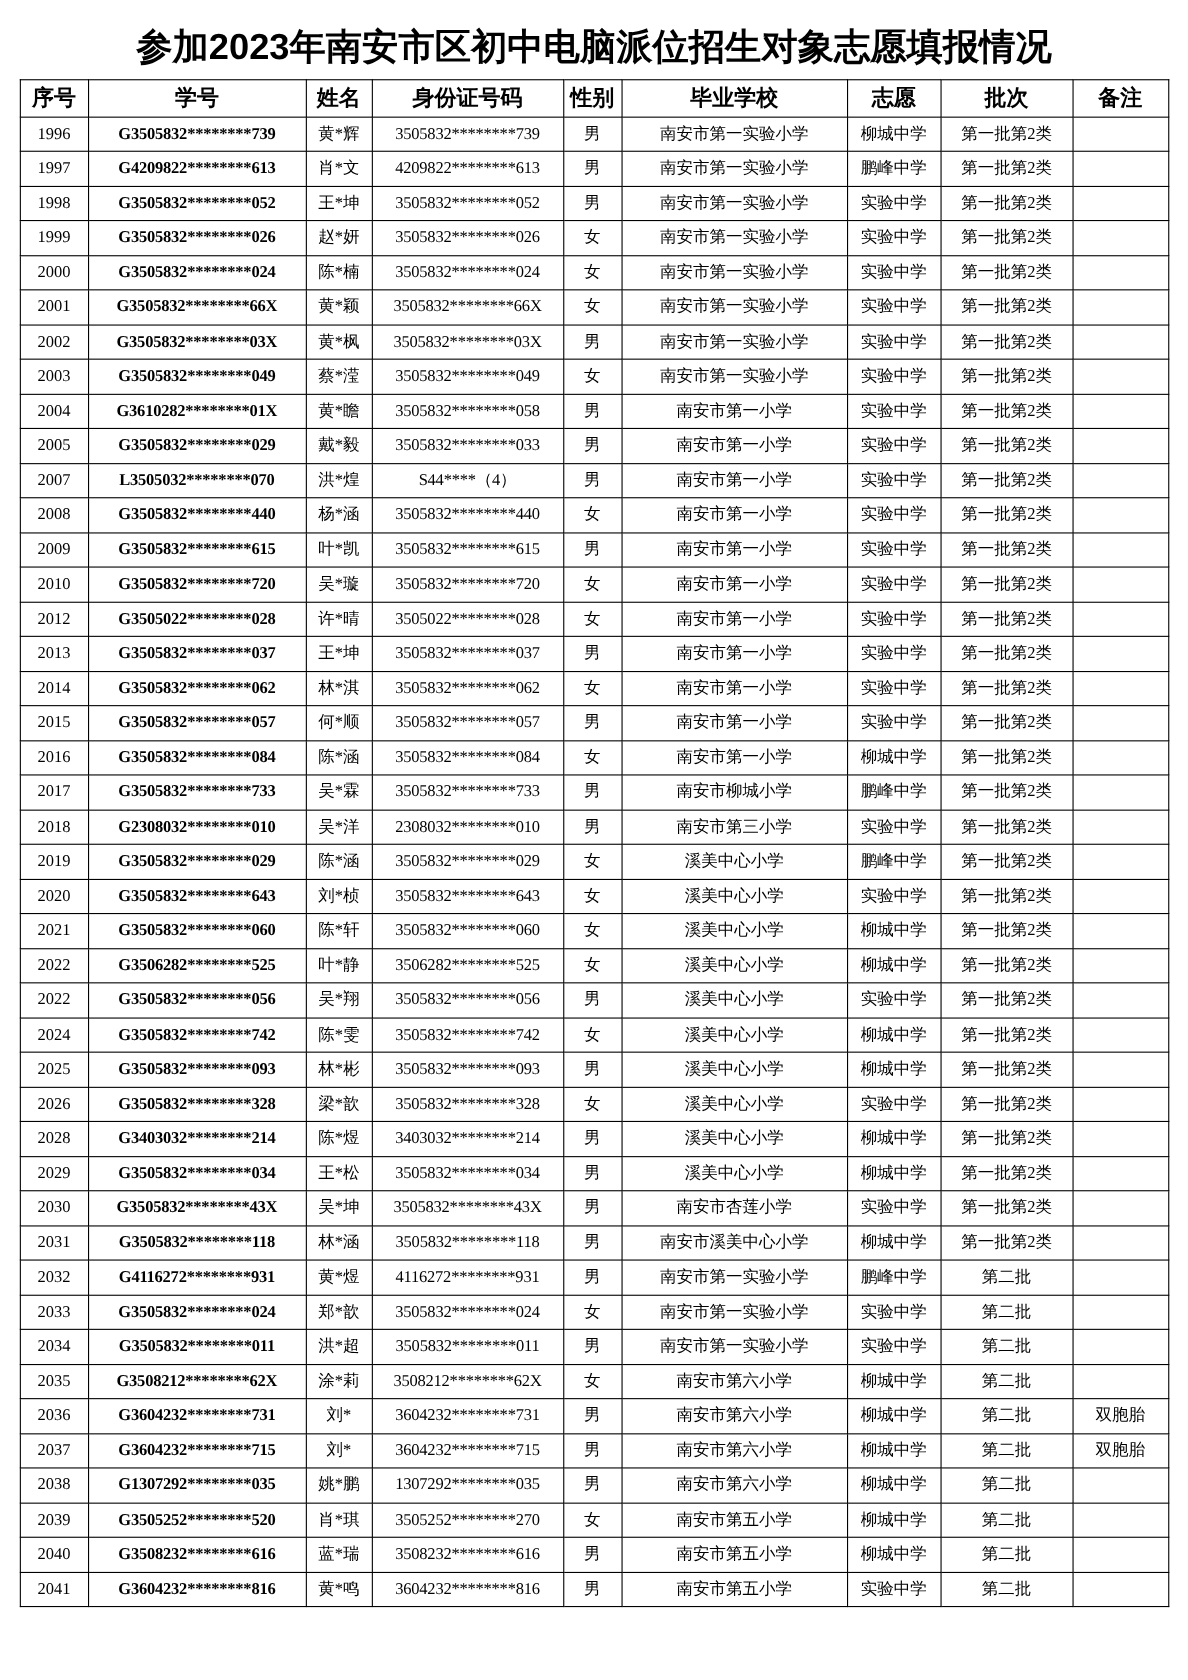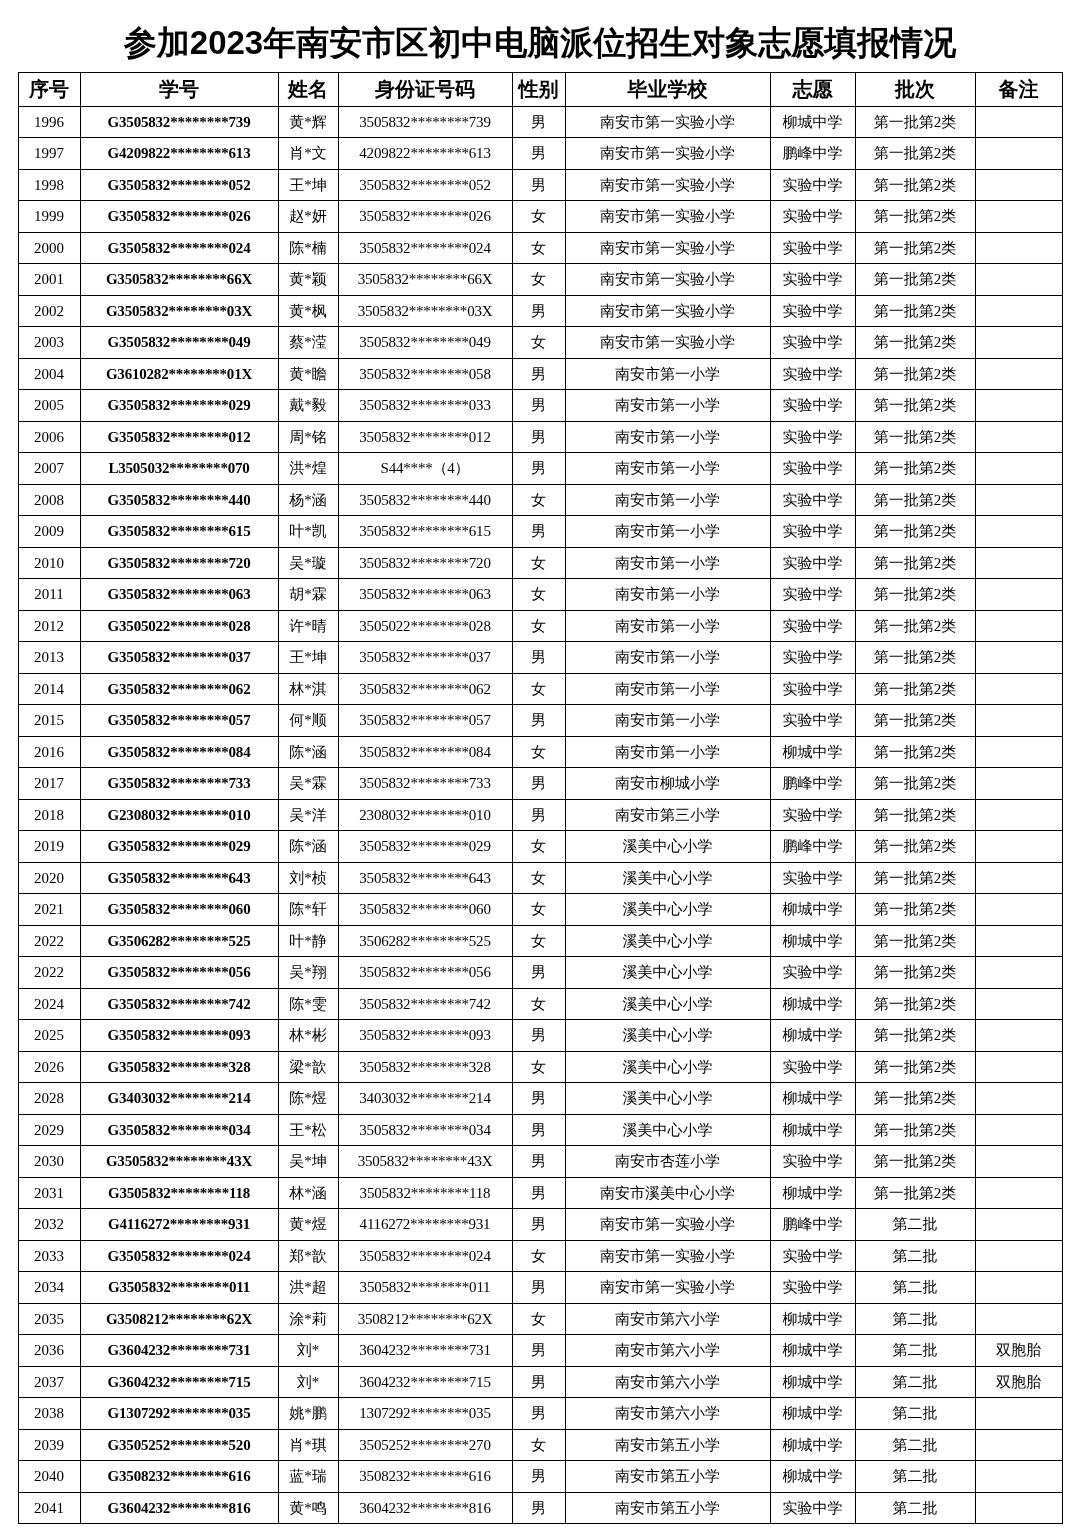--- a/index.html
+++ b/index.html
@@ -214,31 +214,20 @@
           <td class="c-sid">G3505832********029</td>
           <td class="c-name">戴*毅</td>
           <td class="c-idcard">3505832********033</td>
           <td class="c-gender">男</td>
           <td class="c-school">南安市第一小学</td>
           <td class="c-choice">实验中学</td>
           <td class="c-batch">第一批第2类</td>
           <td class="c-remark"></td>
         </tr>
         <tr>
-          <td class="c-seq">2006</td>
-          <td class="c-sid">G3505832********012</td>
-          <td class="c-name">周*铭</td>
-          <td class="c-idcard">3505832********012</td>
-          <td class="c-gender">男</td>
-          <td class="c-school">南安市第一小学</td>
-          <td class="c-choice">实验中学</td>
-          <td class="c-batch">第一批第2类</td>
-          <td class="c-remark"></td>
-        </tr>
-        <tr>
           <td class="c-seq">2007</td>
           <td class="c-sid">L3505032********070</td>
           <td class="c-name">洪*煌</td>
           <td class="c-idcard">S44****（4）</td>
           <td class="c-gender">男</td>
           <td class="c-school">南安市第一小学</td>
           <td class="c-choice">实验中学</td>
           <td class="c-batch">第一批第2类</td>
           <td class="c-remark"></td>
         </tr>
@@ -262,31 +251,20 @@
           <td class="c-school">南安市第一小学</td>
           <td class="c-choice">实验中学</td>
           <td class="c-batch">第一批第2类</td>
           <td class="c-remark"></td>
         </tr>
         <tr>
           <td class="c-seq">2010</td>
           <td class="c-sid">G3505832********720</td>
           <td class="c-name">吴*璇</td>
           <td class="c-idcard">3505832********720</td>
-          <td class="c-gender">女</td>
-          <td class="c-school">南安市第一小学</td>
-          <td class="c-choice">实验中学</td>
-          <td class="c-batch">第一批第2类</td>
-          <td class="c-remark"></td>
-        </tr>
-        <tr>
-          <td class="c-seq">2011</td>
-          <td class="c-sid">G3505832********063</td>
-          <td class="c-name">胡*霖</td>
-          <td class="c-idcard">3505832********063</td>
           <td class="c-gender">女</td>
           <td class="c-school">南安市第一小学</td>
           <td class="c-choice">实验中学</td>
           <td class="c-batch">第一批第2类</td>
           <td class="c-remark"></td>
         </tr>
         <tr>
           <td class="c-seq">2012</td>
           <td class="c-sid">G3505022********028</td>
           <td class="c-name">许*晴</td>

